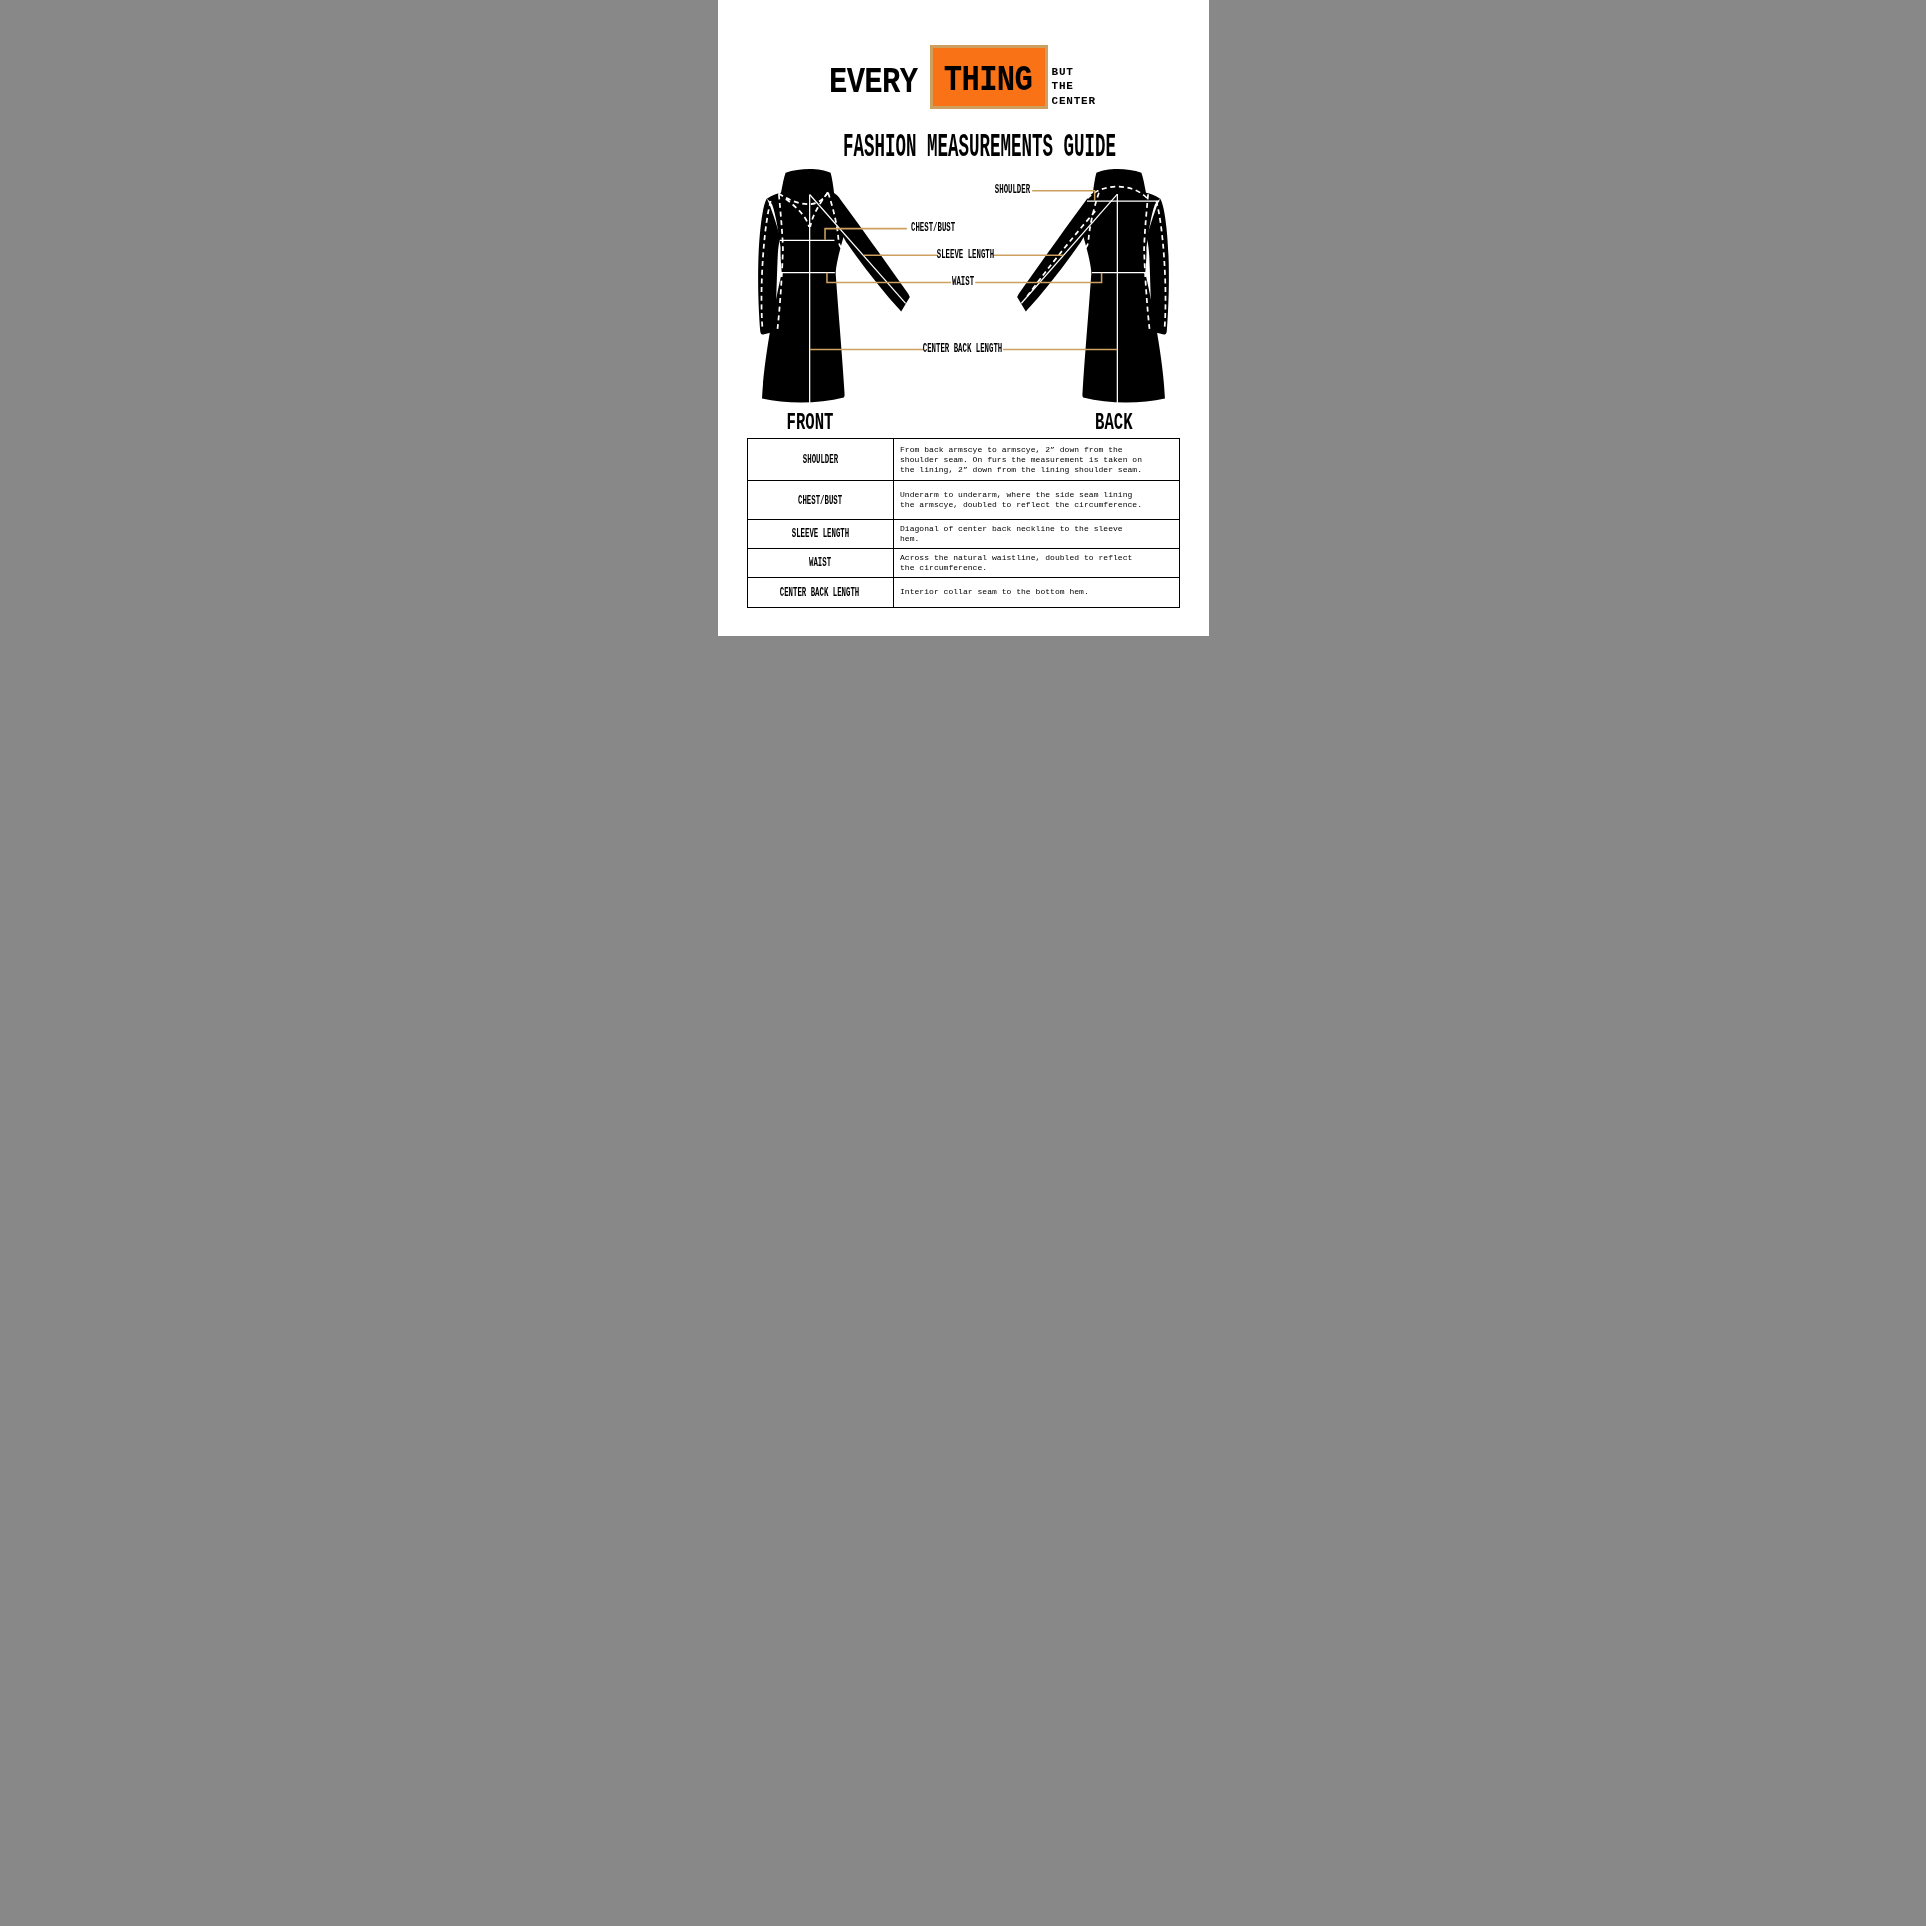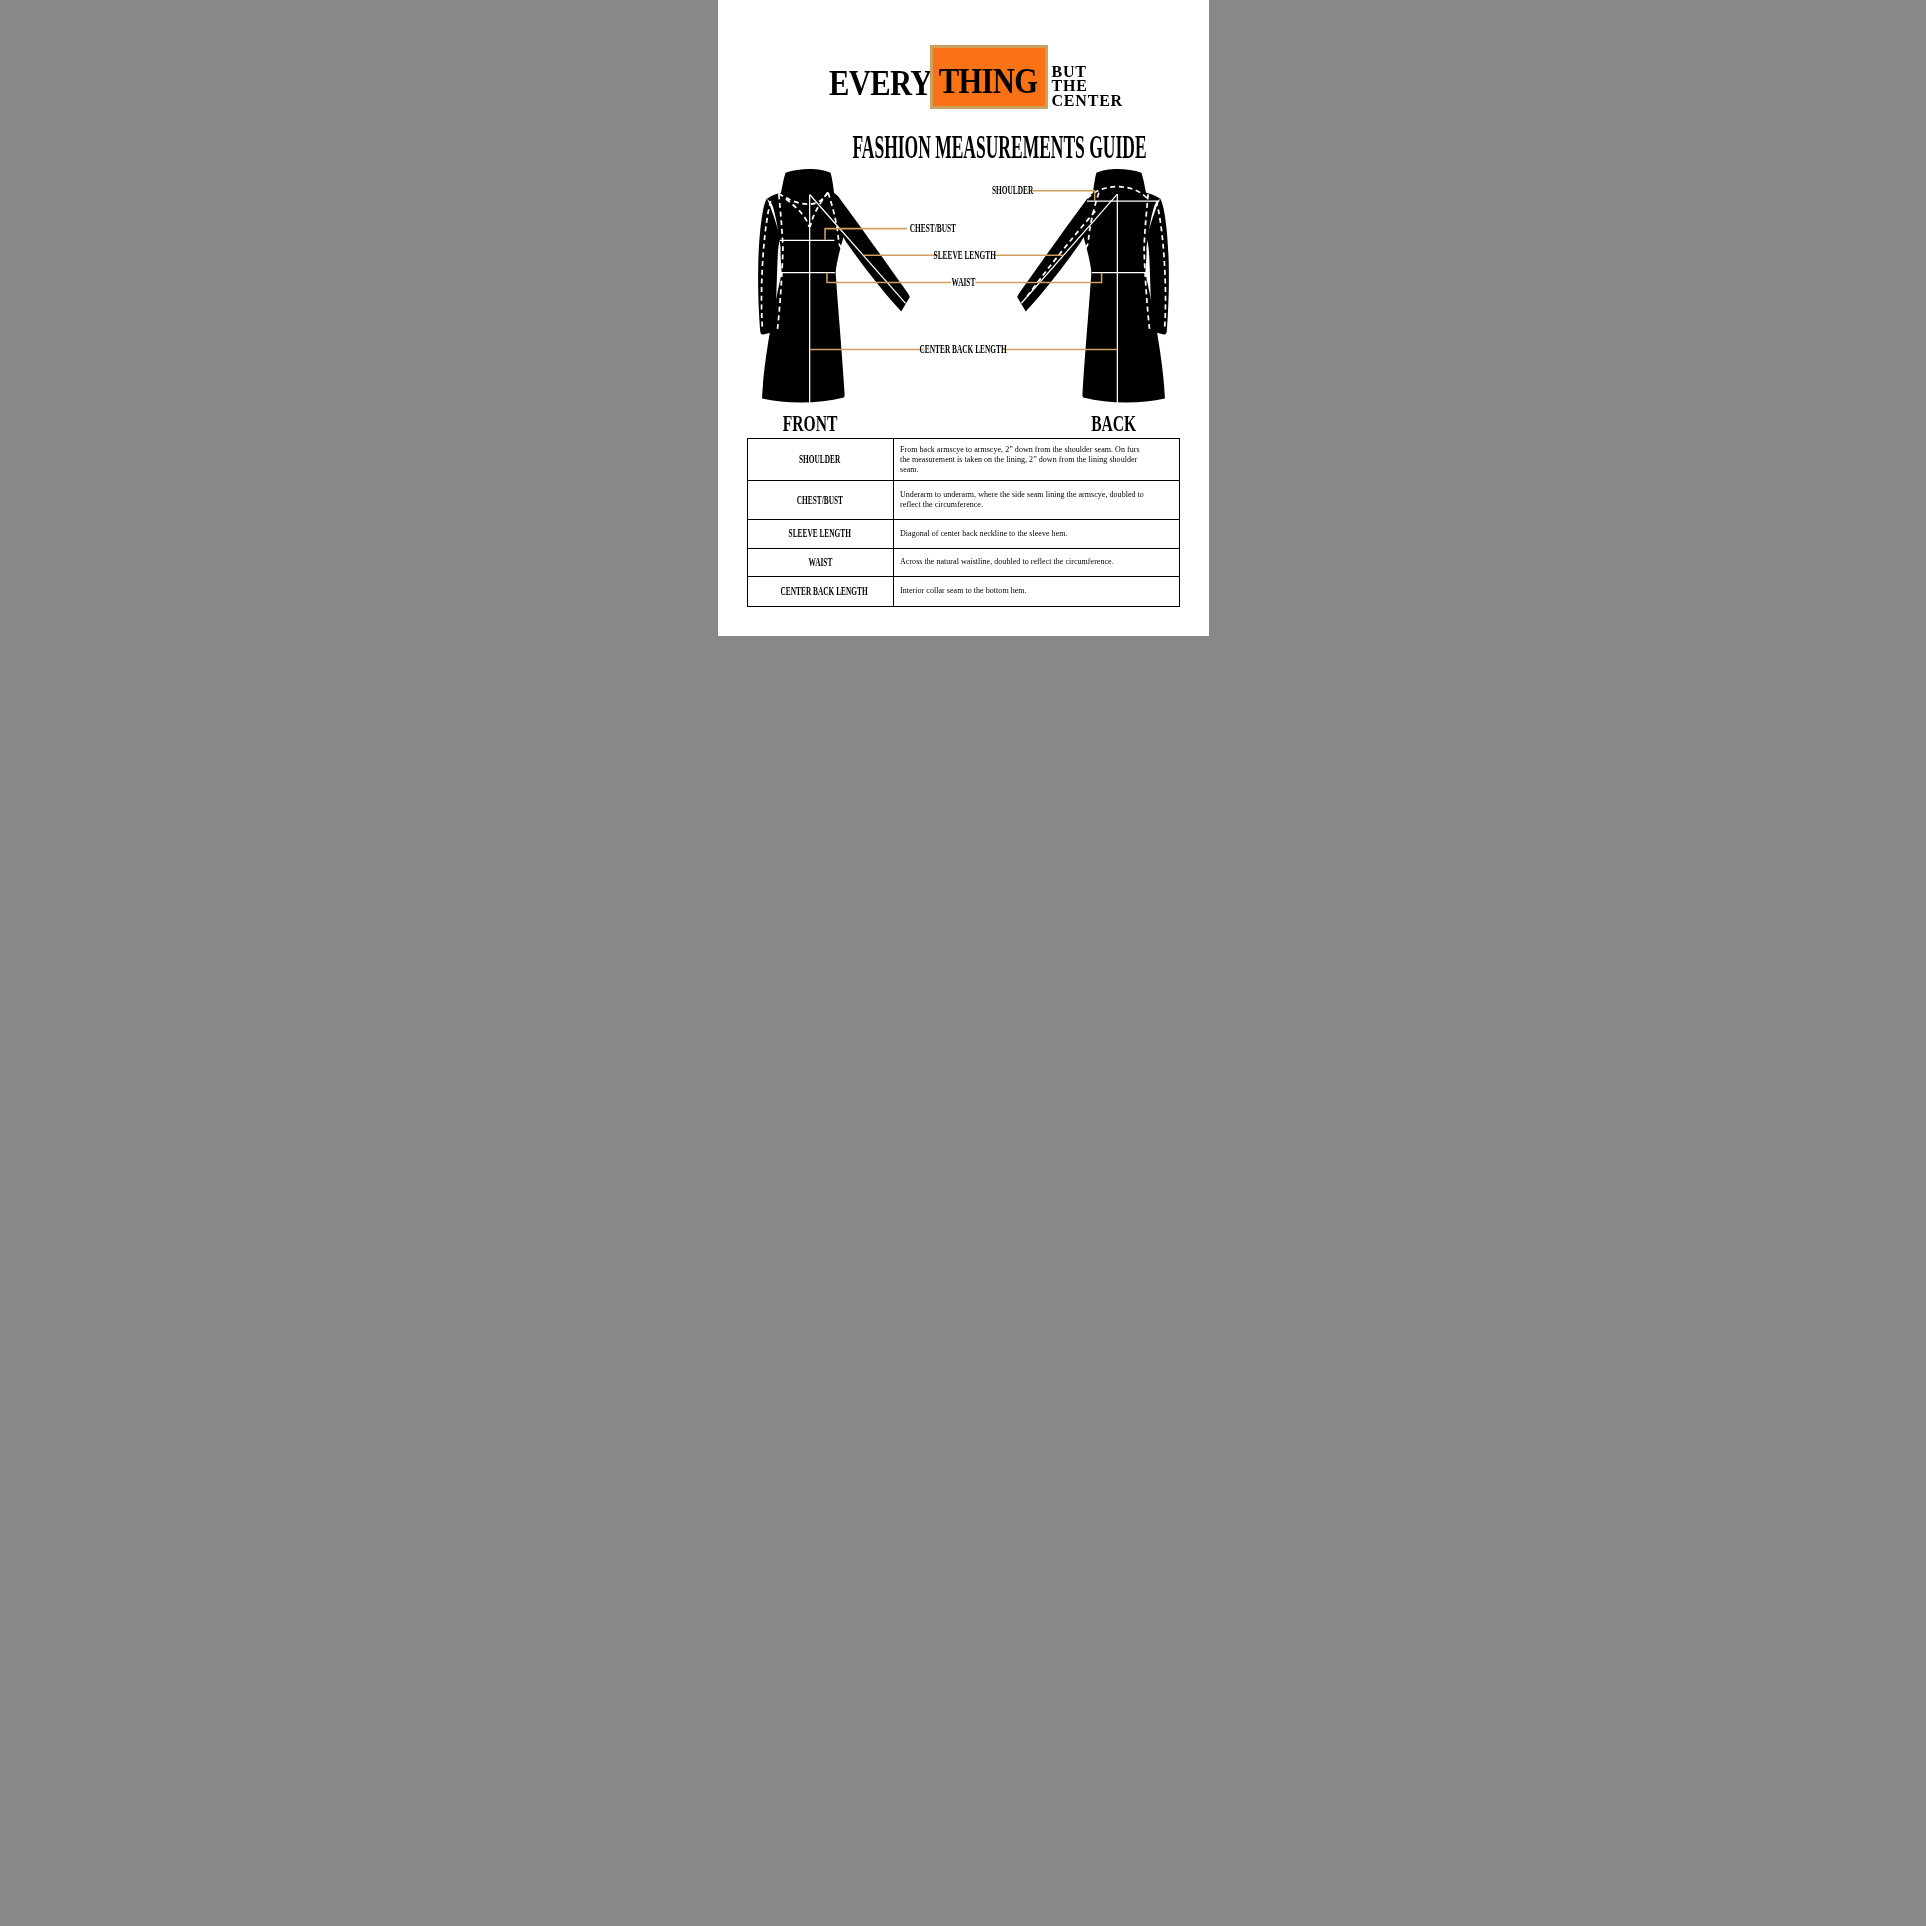--- a/index.html
+++ b/index.html
@@ -2,21 +2,21 @@
 <html style="--gold: #CDA05F;font-size:6.2px"><head>
 <meta charset="utf-8">
 <style>
   html,body{margin:0;padding:0;background:#888;}
   .page{
     position:relative;
     width:491px;height:636px;
     background:#fff;
     margin:0 auto;
     overflow:hidden;
-    font-family:Liberation Serif, serif;
+    font-family:Liberation Mono, monospace;
     color:#000;
   }
   
   .cond{
     display:inline-block;
     font-weight:700;
     white-space:nowrap;
     transform:scaleX(var(--sx,0.58));
     transform-origin:center center;
     line-height:1;
@@ -31,21 +31,21 @@
     position:absolute;left:212px;top:45px;width:118px;height:64px;
     border:3.1px solid var(--gold,#CDA05F);
     box-sizing:border-box;
     display:flex;align-items:center;justify-content:center;
     padding-top:8.5px;
     background:#f97316;
   }
   .logo-box .cond{--sx:0.85;font-size:36px;letter-spacing:-0.8px;}
   .logo-tagline{
     position:absolute;left:334px;top:65px;
-    font-size:16px;font-weight:700;line-height:14.3px;letter-spacing:0.8px;
+    font-size:11px;font-weight:700;line-height:14.3px;letter-spacing:0.8px;
   }
   
   .title{
     position:absolute;left:4px;right:0;top:131px;
     text-align:left;font-size:33px;font-weight:700;line-height:1;
   }
   .title .cond{--sx:0.53;}
   
   .diagram-svg{position:absolute;left:0;top:164px;width:491px;height:250px;}
   .coat{fill:#000;stroke:none;}

